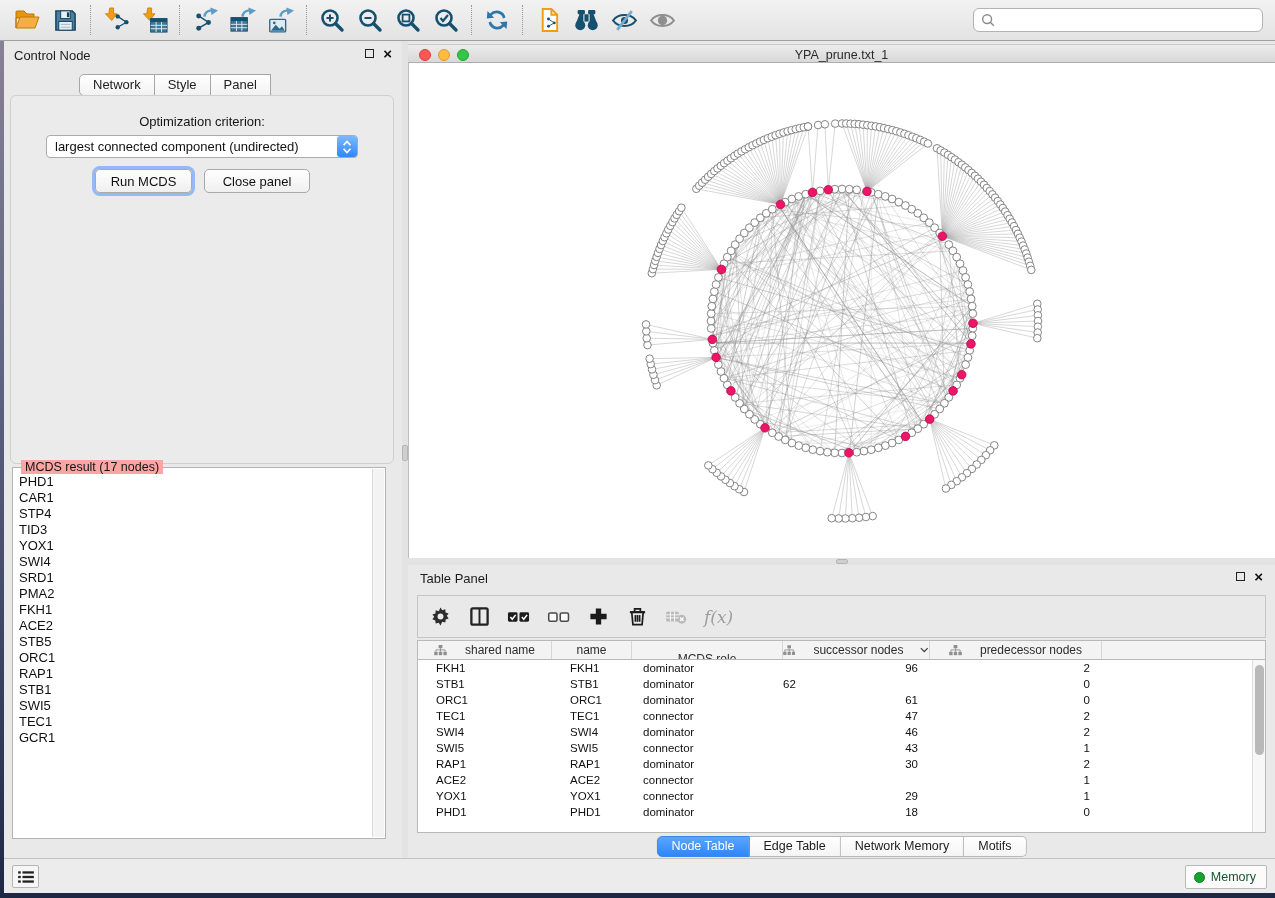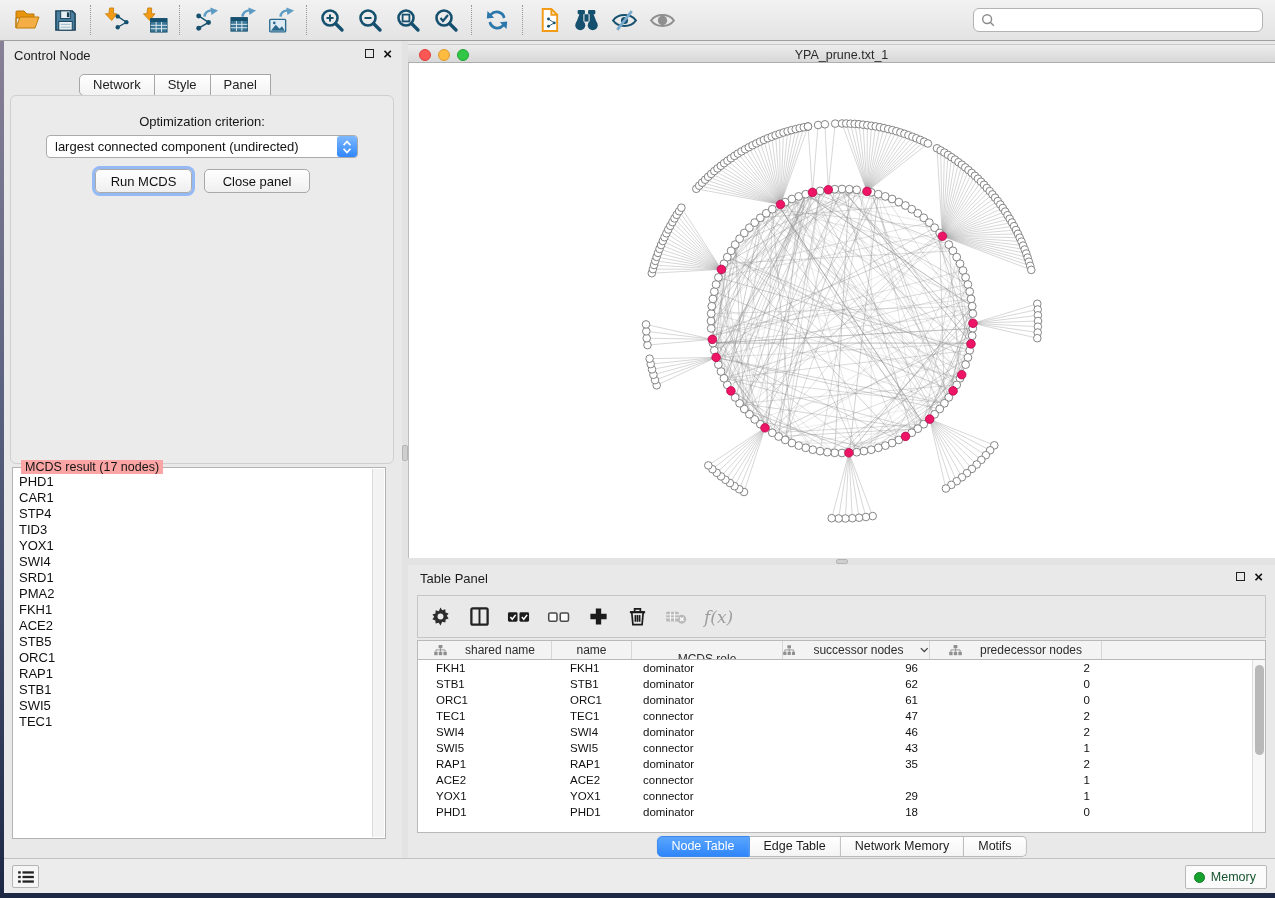--- a/index.html
+++ b/index.html
@@ -385,20 +385,21 @@
           <div class="mcds-item">SRD1</div>
           <div class="mcds-item">PMA2</div>
           <div class="mcds-item">FKH1</div>
           <div class="mcds-item">ACE2</div>
           <div class="mcds-item">STB5</div>
           <div class="mcds-item">ORC1</div>
           <div class="mcds-item">RAP1</div>
           <div class="mcds-item">STB1</div>
           <div class="mcds-item">SWI5</div>
           <div class="mcds-item">TEC1</div>
+          <div class="mcds-item">GCR1</div>
         </div>
       <div id="mcds-scroll"></div>
     </div>
   </div>
 
   <div id="v-split">
       <div class="grip"></div>
     </div>
 
   <div id="right">
@@ -1236,21 +1237,21 @@
               <div class="td" style="width: 134px; text-align: left; padding-left: 18px;">FKH1</div>
               <div class="td" style="width: 80px; text-align: left; padding-left: 18px;">FKH1</div>
               <div class="td" style="width: 151px; text-align: left; padding-left: 11px;">dominator</div>
               <div class="td" style="width: 147px; text-align: right; padding-right: 12px;">96</div>
               <div class="td" style="width: 172px; text-align: right; padding-right: 12px;">2</div>
             </div>
             <div class="tr">
               <div class="td" style="width: 134px; text-align: left; padding-left: 18px;">STB1</div>
               <div class="td" style="width: 80px; text-align: left; padding-left: 18px;">STB1</div>
               <div class="td" style="width: 151px; text-align: left; padding-left: 11px;">dominator</div>
-              <div class="td" style="width: 147px; text-align: right; padding-right: 12px;">62</div>
+              <div class="td" style="width: 147px; text-align: left; padding-right: 12px;">62</div>
               <div class="td" style="width: 172px; text-align: right; padding-right: 12px;">0</div>
             </div>
             <div class="tr">
               <div class="td" style="width: 134px; text-align: left; padding-left: 18px;">ORC1</div>
               <div class="td" style="width: 80px; text-align: left; padding-left: 18px;">ORC1</div>
               <div class="td" style="width: 151px; text-align: left; padding-left: 11px;">dominator</div>
               <div class="td" style="width: 147px; text-align: right; padding-right: 12px;">61</div>
               <div class="td" style="width: 172px; text-align: right; padding-right: 12px;">0</div>
             </div>
             <div class="tr">
@@ -1271,21 +1272,21 @@
               <div class="td" style="width: 134px; text-align: left; padding-left: 18px;">SWI5</div>
               <div class="td" style="width: 80px; text-align: left; padding-left: 18px;">SWI5</div>
               <div class="td" style="width: 151px; text-align: left; padding-left: 11px;">connector</div>
               <div class="td" style="width: 147px; text-align: right; padding-right: 12px;">43</div>
               <div class="td" style="width: 172px; text-align: right; padding-right: 12px;">1</div>
             </div>
             <div class="tr">
               <div class="td" style="width: 134px; text-align: left; padding-left: 18px;">RAP1</div>
               <div class="td" style="width: 80px; text-align: left; padding-left: 18px;">RAP1</div>
               <div class="td" style="width: 151px; text-align: left; padding-left: 11px;">dominator</div>
-              <div class="td" style="width: 147px; text-align: right; padding-right: 12px;">35</div>
+              <div class="td" style="width: 147px; text-align: right; padding-right: 12px;">30</div>
               <div class="td" style="width: 172px; text-align: right; padding-right: 12px;">2</div>
             </div>
             <div class="tr">
               <div class="td" style="width: 134px; text-align: left; padding-left: 18px;">ACE2</div>
               <div class="td" style="width: 80px; text-align: left; padding-left: 18px;">ACE2</div>
               <div class="td" style="width: 151px; text-align: left; padding-left: 11px;">connector</div>
               <div class="td" style="width: 147px; text-align: right; padding-right: 12px; margin-top: 28px;">31</div>
               <div class="td" style="width: 172px; text-align: right; padding-right: 12px;">1</div>
             </div>
             <div class="tr">

